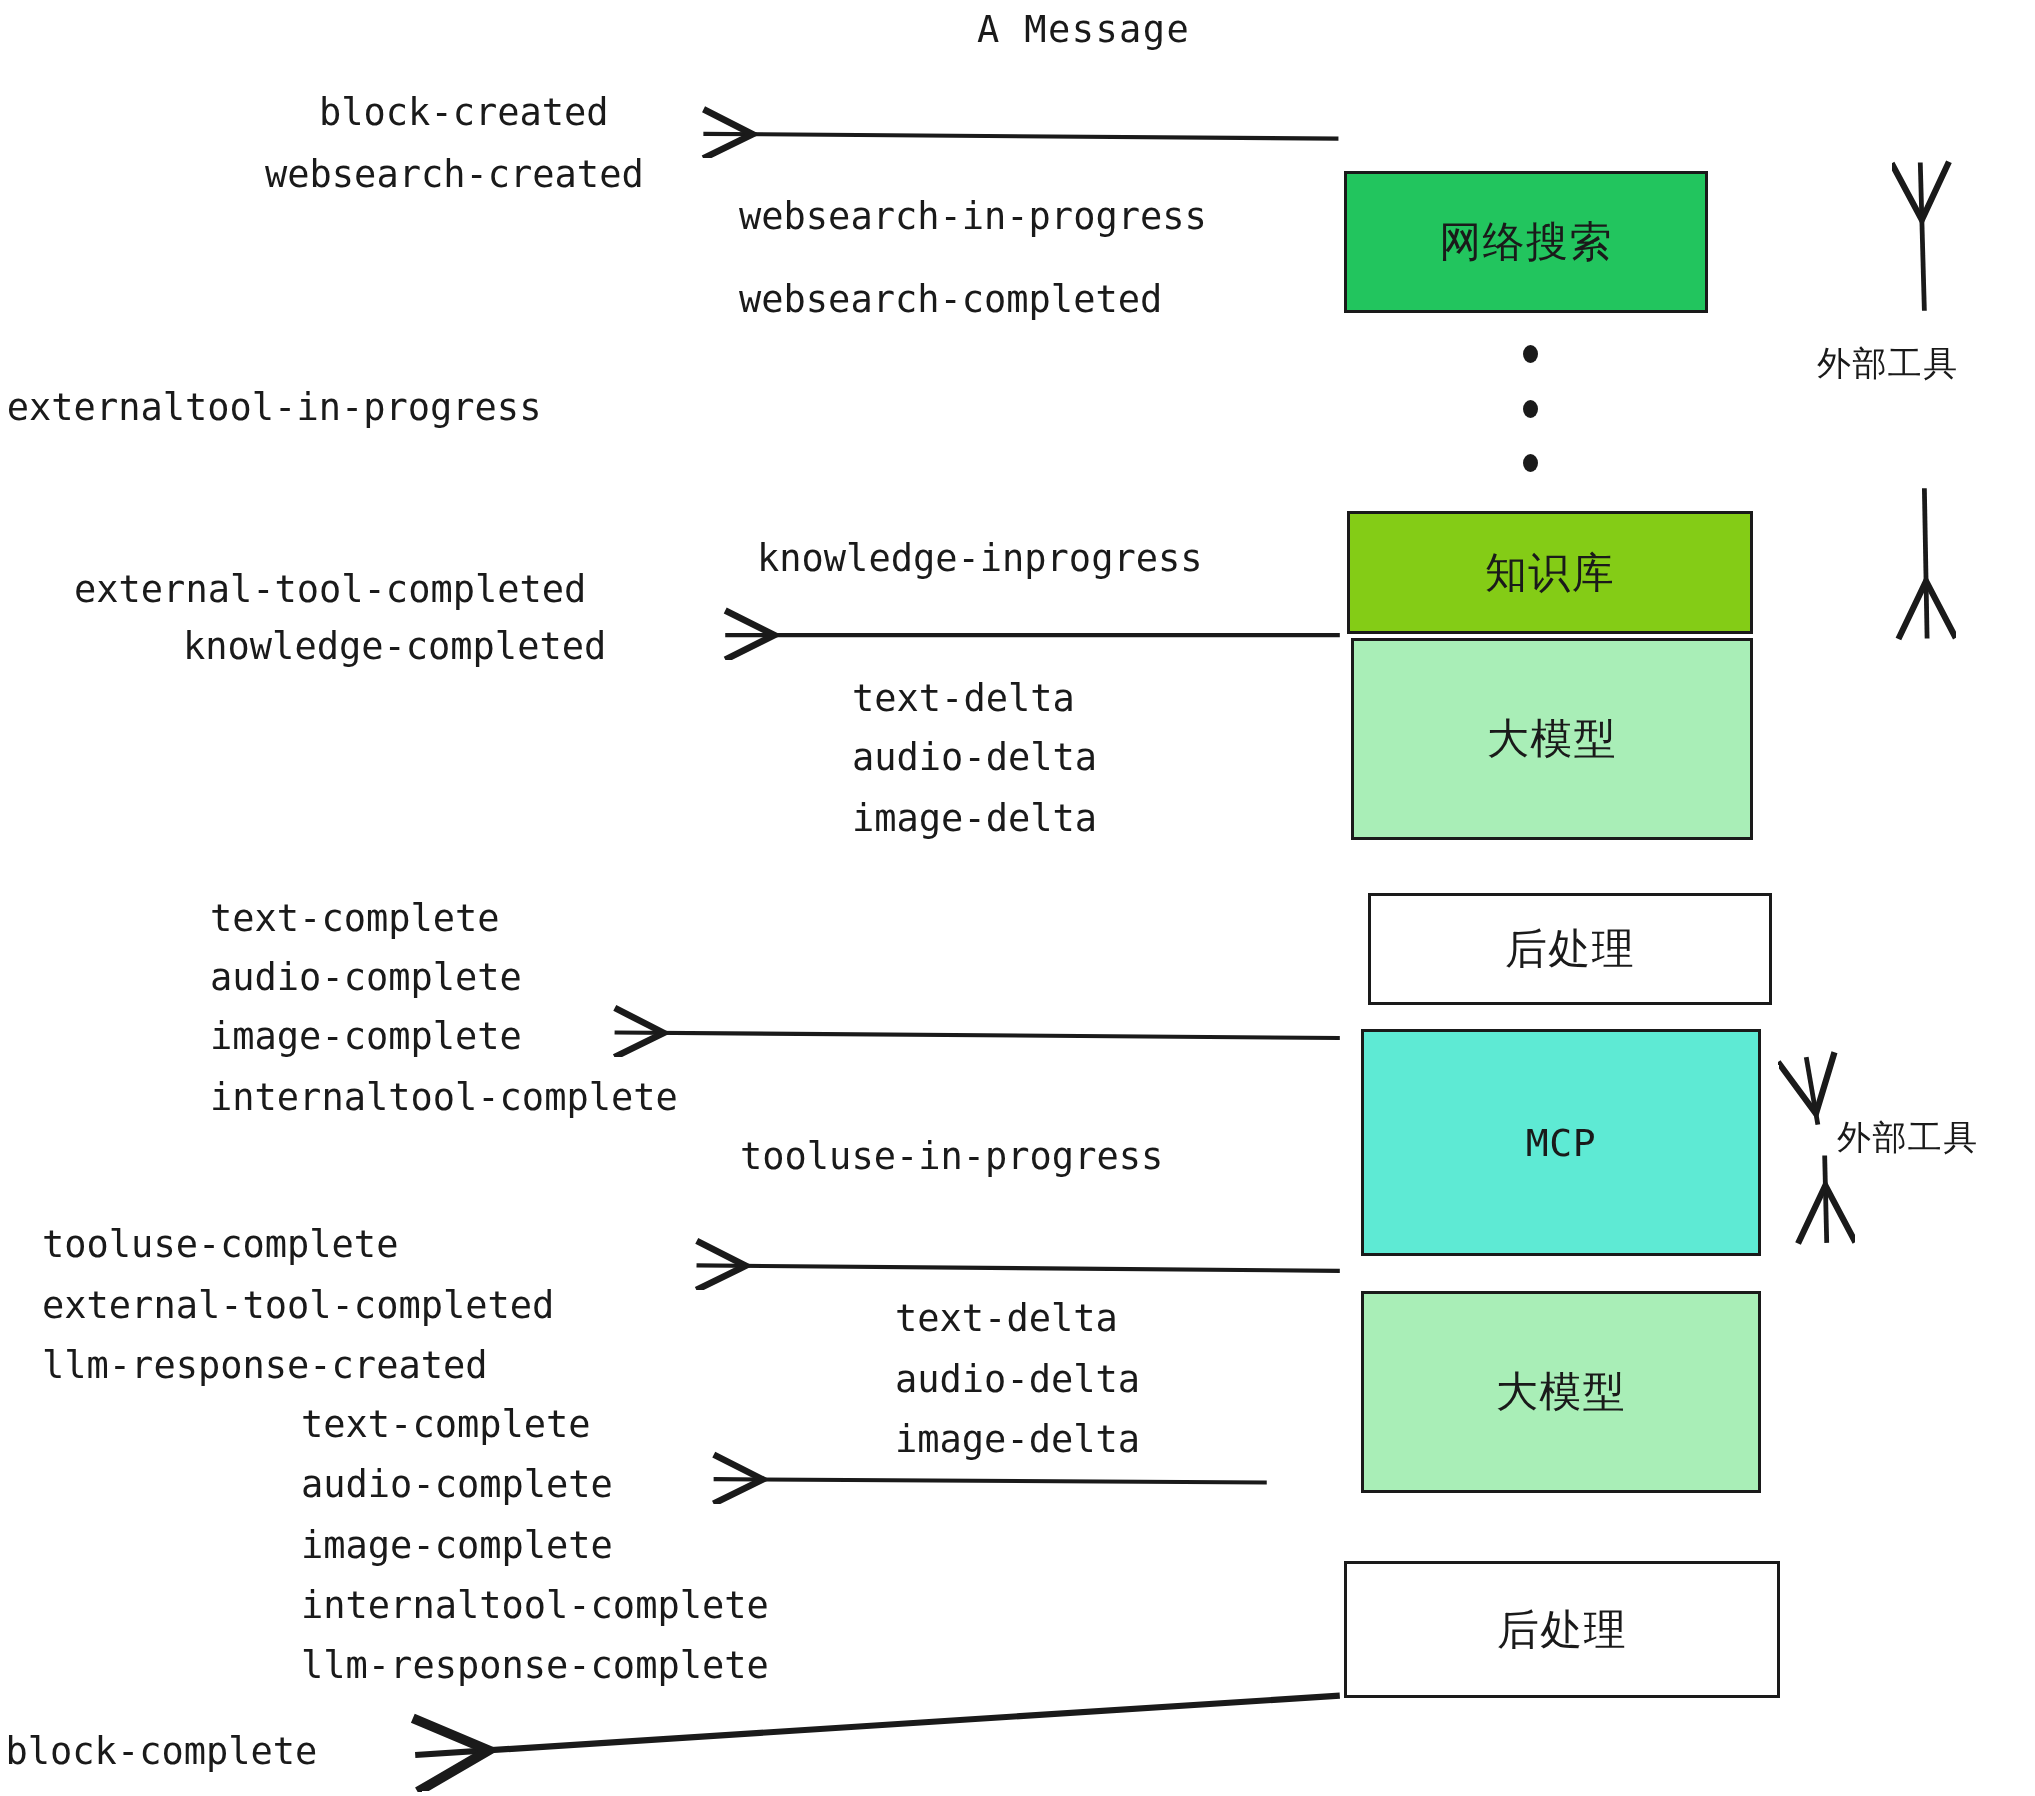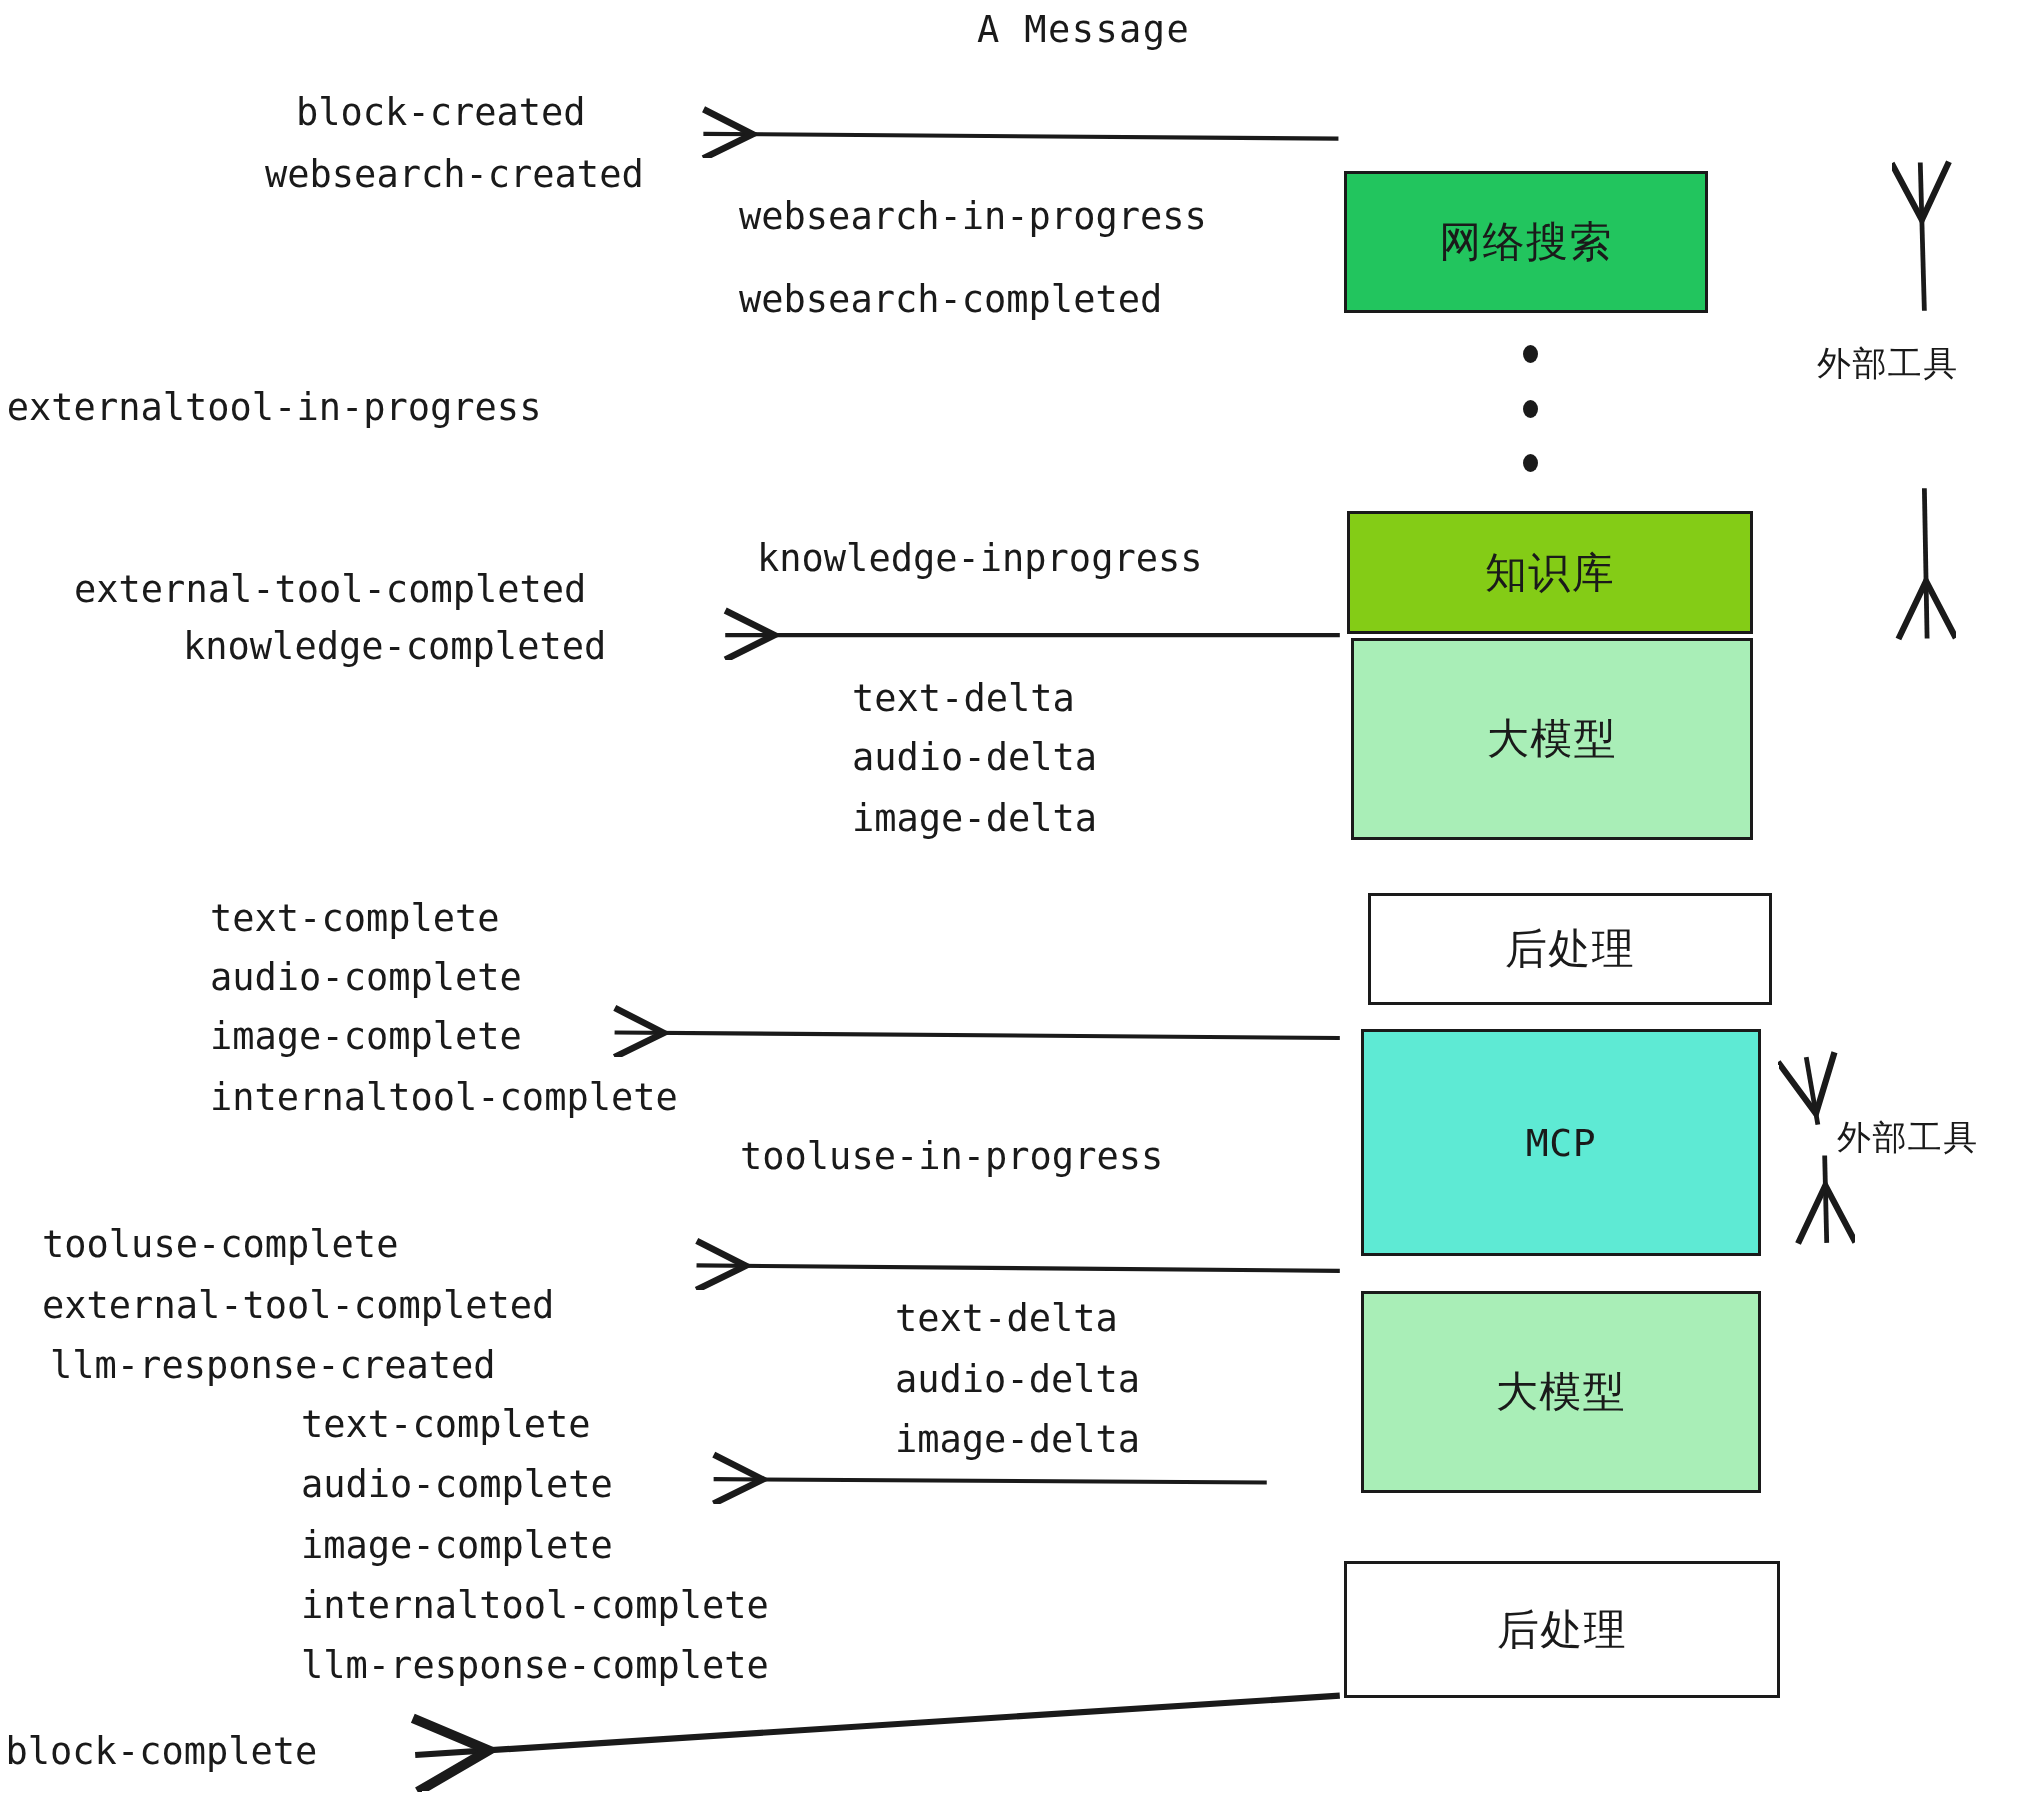--- a/index.html
+++ b/index.html
@@ -104,21 +104,21 @@
 
     <line x1="2818" y1="455" x2="2812" y2="238" stroke="#1a1a1a" stroke-width="7" marker-end="url(#ahu)"></line>
     <line x1="2818" y1="715" x2="2822" y2="935" stroke="#1a1a1a" stroke-width="7" marker-end="url(#ahu)"></line>
 
     <line x1="2662" y1="1647" x2="2645" y2="1548" stroke="#1a1a1a" stroke-width="7" marker-end="url(#ahu)"></line>
     <line x1="2672" y1="1692" x2="2675" y2="1820" stroke="#1a1a1a" stroke-width="7" marker-end="url(#ahu)"></line>
   </svg>
 
   <div class="title" style="left:977px; top:8.2px;">A Message</div>
 
-  <div class="lbl" style="left:296px; top:94px;">block-created</div>
+  <div class="lbl" style="left:319px; top:94px;">block-created</div>
 
   <div class="lbl" style="left:265px; top:156px;">websearch-created</div>
 
   <div class="lbl" style="left:739px; top:198px;">websearch-in-progress</div>
 
   <div class="lbl" style="left:6.8px; top:389px;">externaltool-in-progress</div>
 
   <div class="lbl" style="left:739px; top:281px;">websearch-completed</div>
 
   <div class="lbl" style="left:757px; top:540px;">knowledge-inprogress</div>
@@ -140,21 +140,21 @@
   <div class="lbl" style="left:210px; top:1018px;">image-complete</div>
 
   <div class="lbl" style="left:210px; top:1079px;">internaltool-complete</div>
 
   <div class="lbl" style="left:740px; top:1138px;">tooluse-in-progress</div>
 
   <div class="lbl" style="left:42px; top:1226px;">tooluse-complete</div>
 
   <div class="lbl" style="left:42px; top:1287px;">external-tool-completed</div>
 
-  <div class="lbl" style="left:42px; top:1347px;margin-left:8px;">llm-response-created</div>
+  <div class="lbl" style="left:42px; top:1347px;">llm-response-created</div>
 
   <div class="lbl" style="left:895px; top:1300px;">text-delta</div>
 
   <div class="lbl" style="left:895px; top:1361px;">audio-delta</div>
 
   <div class="lbl" style="left:895px; top:1421px;">image-delta</div>
 
   <div class="lbl" style="left:301px; top:1406px;">text-complete</div>
 
   <div class="lbl" style="left:301px; top:1466px;">audio-complete</div>

